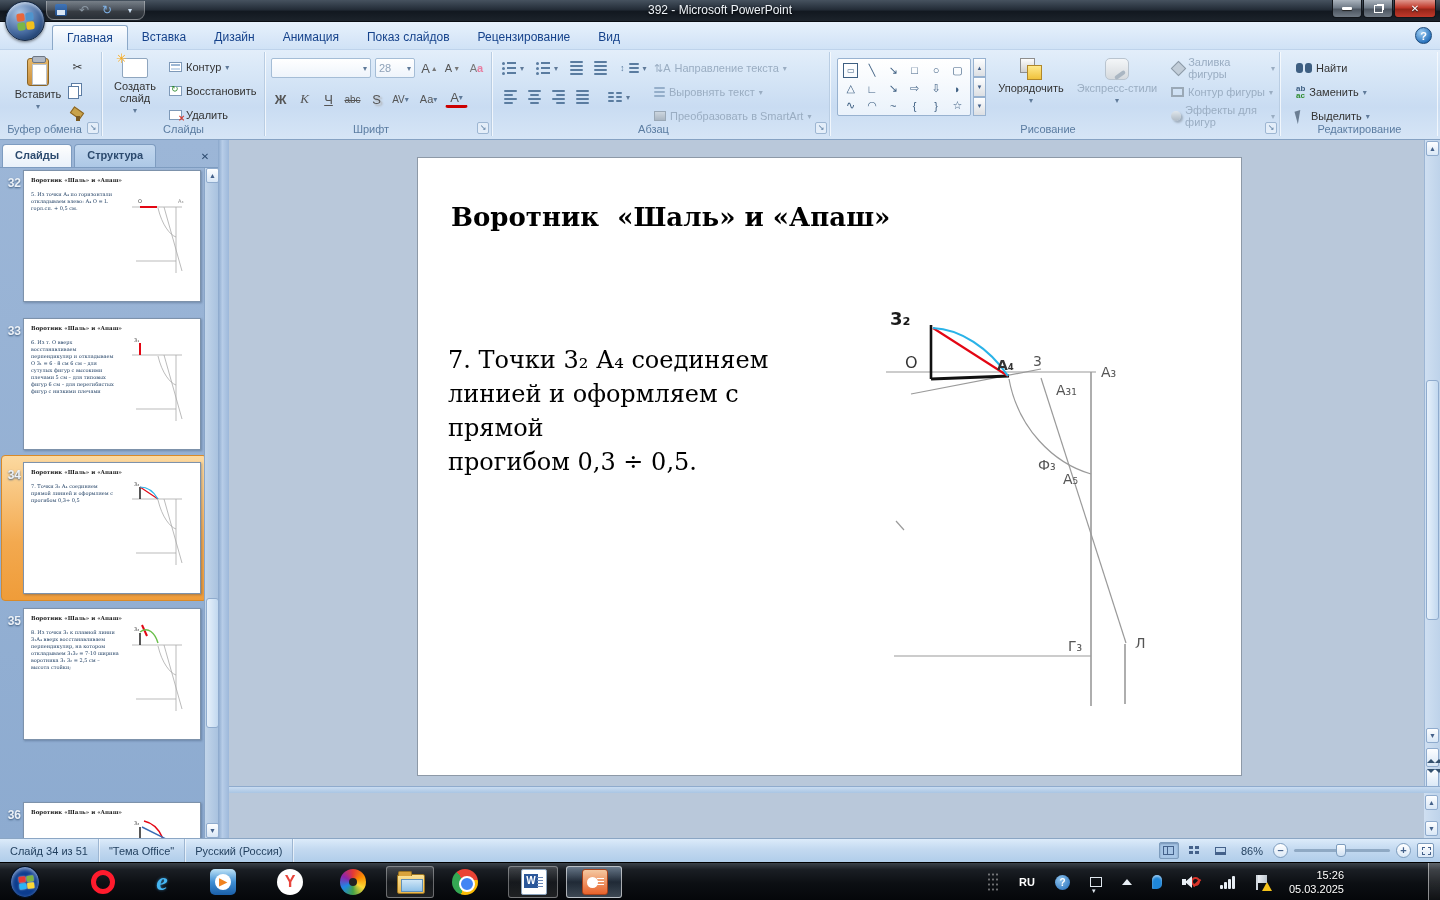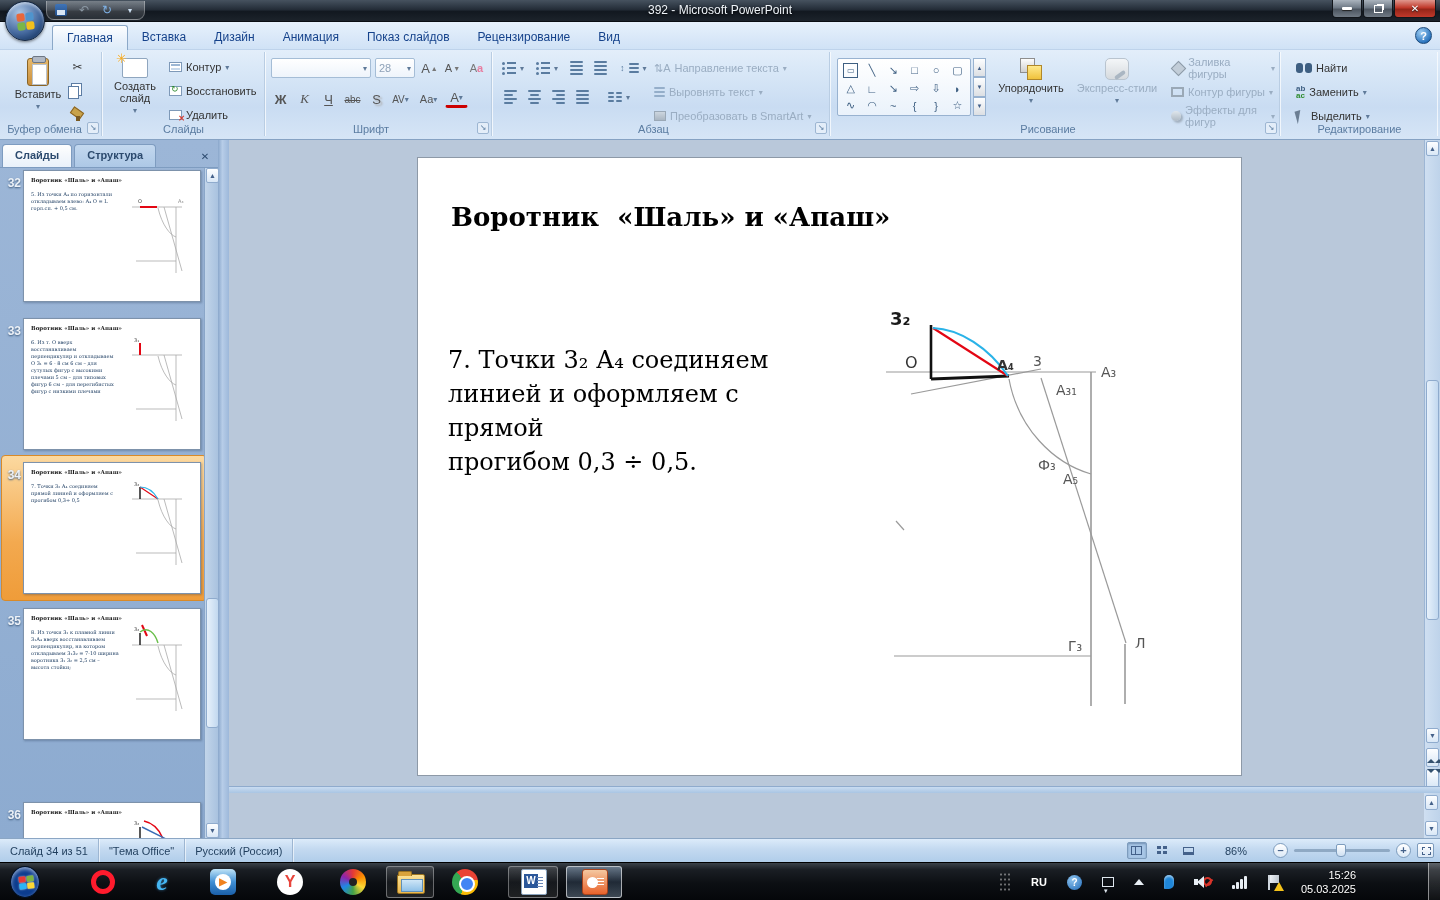--- a/index.html
+++ b/index.html
@@ -212,21 +212,21 @@
   .chrome { width:26px; height:26px; border-radius:50%; background:conic-gradient(from -40deg, #ea4335 0 33%, #fbbc05 0 66%, #34a853 0 100%); position:relative; }
   .chrome::after { content:""; position:absolute; left:7px; top:7px; width:12px; height:12px; border-radius:50%; background:#4285f4; border:2px solid #fff; }
   .word-ic { width:26px; height:26px; background:#fff; border:1px solid #8aa3bd; border-radius:2px; position:relative; }
   .word-ic::before { content:"W"; position:absolute; left:2px; top:4px; width:14px; height:14px; background:#2b579a; color:#fff; font-size:10px; font-weight:bold; text-align:center; line-height:14px; }
   .word-ic::after { content:""; position:absolute; right:3px; top:7px; width:6px; height:10px;
     background:repeating-linear-gradient(#6a88b8 0 1px, transparent 1px 3px); }
   .ppt-ic { width:26px; height:26px; background:linear-gradient(#f5c8a0,#e8632c); border:1px solid #a8431c; border-radius:3px; position:relative; }
   .ppt-ic::before { content:""; position:absolute; left:4px; top:7px; width:11px; height:11px; border-radius:50%; background:#fff; }
   .ppt-ic::after { content:""; position:absolute; right:3px; top:8px; width:7px; height:9px;
     background:repeating-linear-gradient(#fff 0 1px, transparent 1px 3px); }
-  .tray { position:absolute; right:84px; top:0; height:38px; display:flex; align-items:center; gap:20px; color:#fff; }
+  .tray { position:absolute; right:96px; top:0; height:38px; display:flex; align-items:center; gap:20px; color:#fff; }
   .dots { width:12px; height:20px; background:radial-gradient(circle, rgba(255,255,255,.4) 1px, transparent 1.2px) 0 0/4px 5px; }
   .tray-help { width:15px; height:15px; border-radius:50%; background:radial-gradient(circle at 35% 30%, #8fc4ee, #1f6ab8); font-size:10px; font-weight:bold; text-align:center; line-height:15px; }
   .tray-win { width:12px; height:10px; border:1px solid #dfe7ee; position:relative; }
   .tray-win::after { content:"▾"; position:absolute; left:1px; top:9px; font-size:7px; color:#dfe7ee; }
   .tray-up { width:0; height:0; border-left:5px solid transparent; border-right:5px solid transparent; border-bottom:6px solid #e8eef4; }
   .bt-pin { width:10px; height:14px; background:#1f86d8; border-radius:5px 5px 5px 1px; box-shadow:inset 0 2px 2px rgba(255,255,255,.5); }
   .spk { position:relative; width:18px; height:14px; }
   .spk::before { content:""; position:absolute; left:0; top:4px; width:4px; height:6px; background:#e8eef4; }
   .spk::after { content:""; position:absolute; left:3px; top:1px; border-top:6px solid transparent; border-bottom:6px solid transparent; border-right:7px solid #e8eef4; }
   .spk .no { position:absolute; right:0; top:2px; width:9px; height:9px; border:2px solid #d8342a; border-radius:50%; }
@@ -760,21 +760,21 @@
   <div class="st-right">
     <div class="viewbtn pressed">
         <span class="vb-norm"></span>
       </div>
     <div class="viewbtn">
         <span class="vb-grid"></span>
       </div>
     <div class="viewbtn">
         <span class="vb-show"></span>
       </div>
-    <span style="margin:0 20px;">86%</span>
+    <span style="margin:0 4px;">86%</span>
     <div class="zoom-circle">–</div>
     <div class="zoom-track">
       <span class="zoom-tick"></span>
       <span class="zoom-thumb"></span>
     </div>
     <div class="zoom-circle">+</div>
     <div class="fit-ic"></div>
   </div>
 </div>
 

